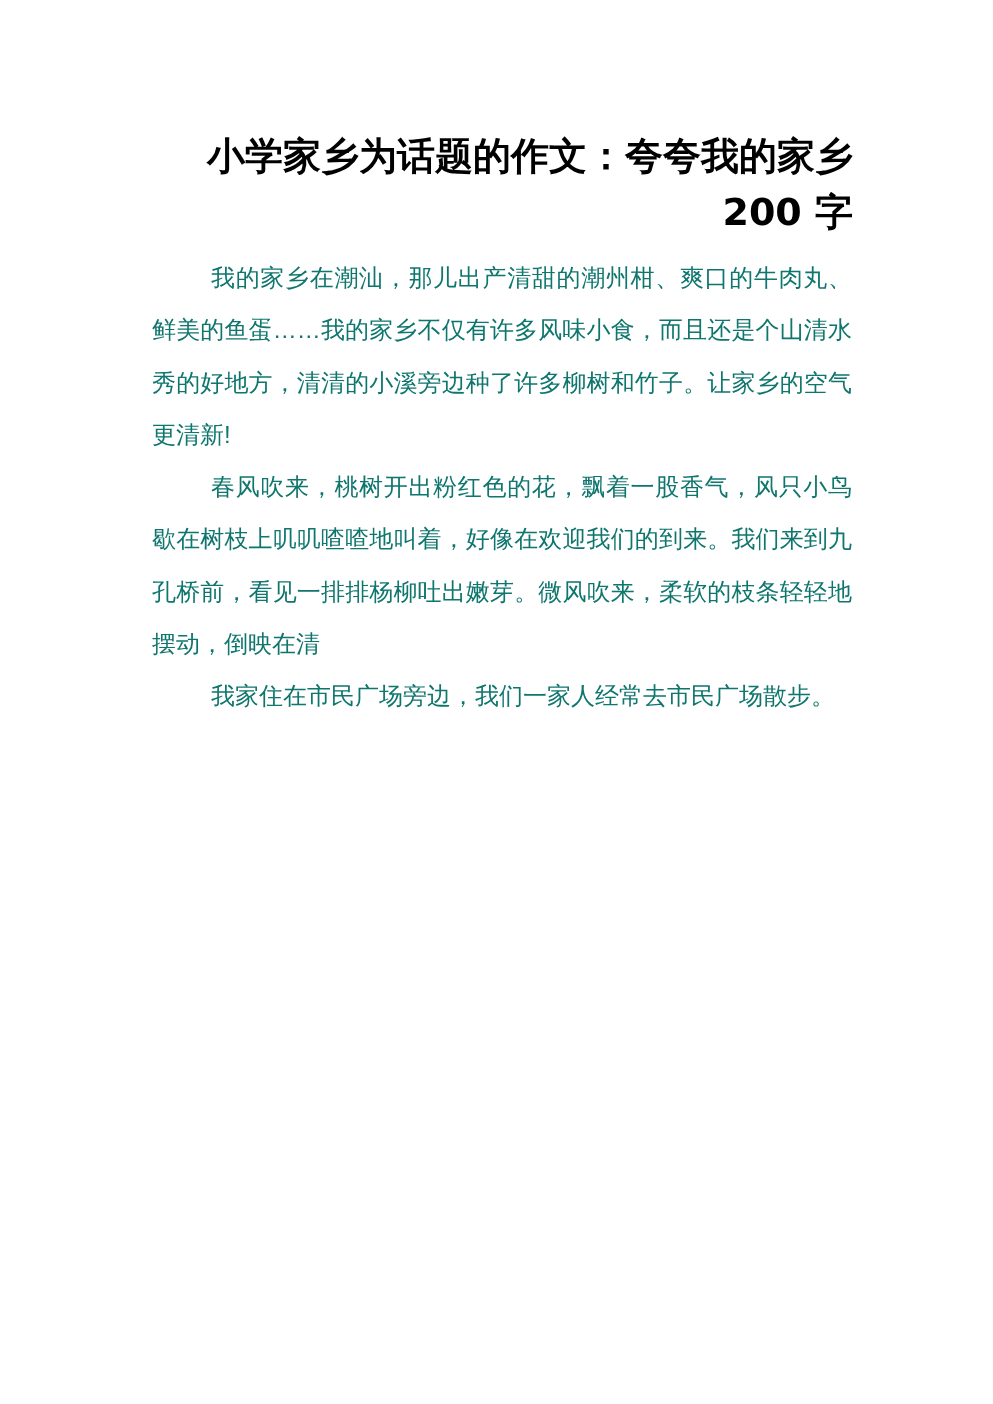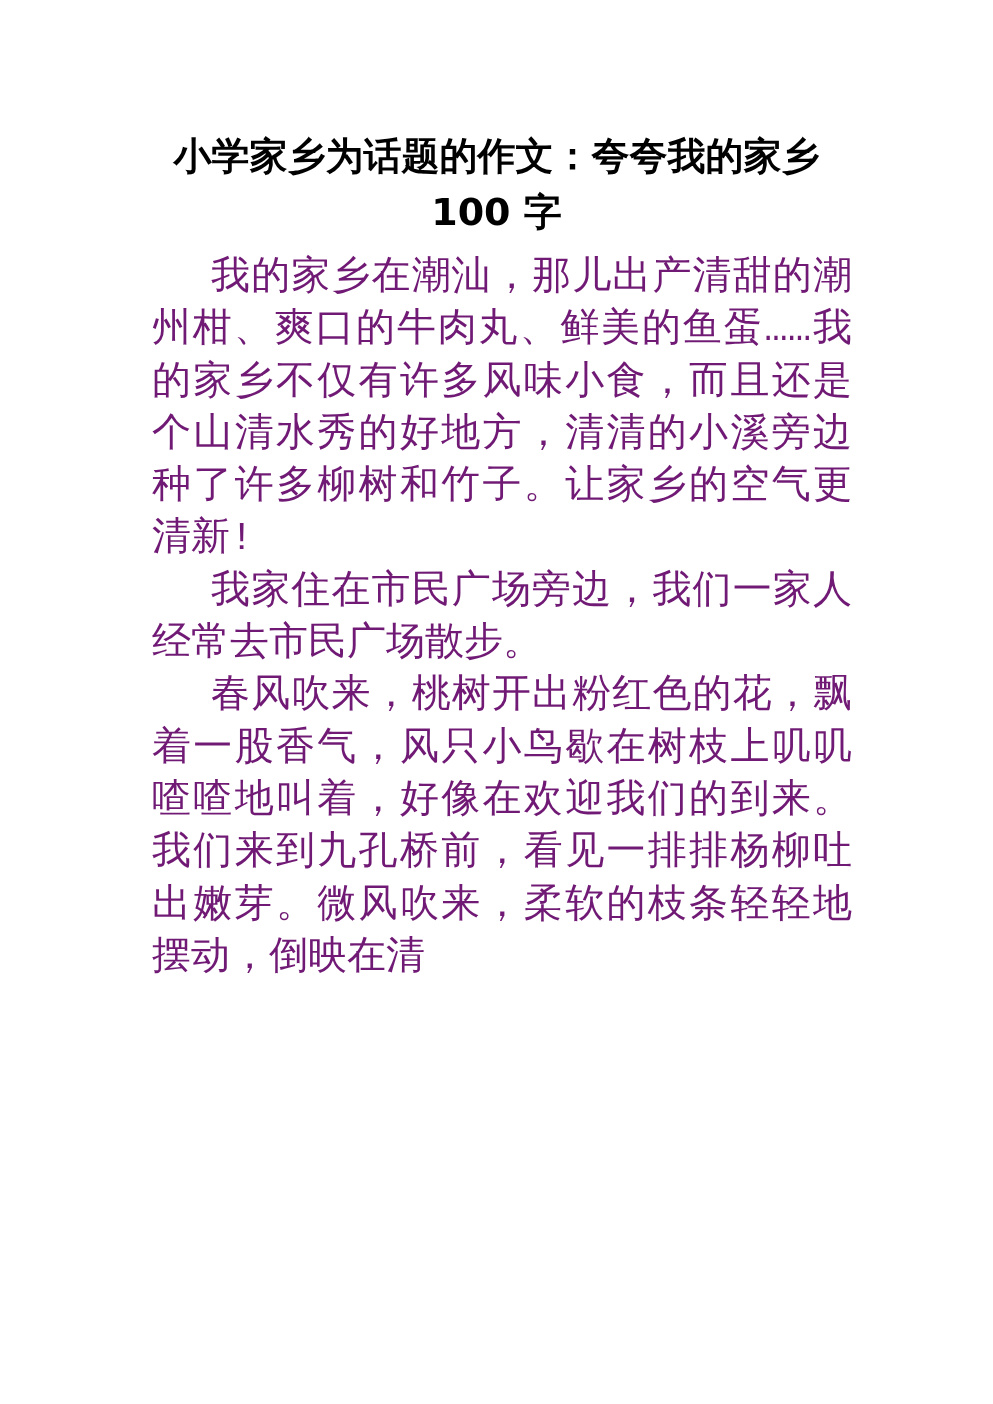--- a/index.html
+++ b/index.html
@@ -1,35 +1,35 @@
 <!DOCTYPE html>
 <html><head>
 <meta charset="utf-8">
 <style>
   html, body { margin: 0; padding: 0; background: #ffffff; }
   body { width: 993px; height: 1404px; position: relative; overflow: hidden; }
   .page { position: absolute; left: 0; top: 0; width: 993px; height: 1404px; background: #fff; }
   .title {
     position: absolute; left: 140px; top: 128px; width: 713px;
-    text-align: center; font-family: "DejaVu Sans", sans-serif; font-weight: bold;
+    text-align: right; font-family: "DejaVu Sans", sans-serif; font-weight: bold;
     font-size: 38px; line-height: 56px; color: #000; letter-spacing: 0px;
   }
   .body {
     position: absolute; left: 152px; top: 252px; width: 700px;
-    font-family: Liberation Mono, monospace; font-size: 39px; line-height: 52.3px;
-    color: #701a75;
+    font-family: Liberation Sans, sans-serif; font-size: 24px; line-height: 52.3px;
+    color: #0f766e;
   }
   .para { margin: 0; text-indent: 59px; text-align: justify; word-break: break-all; }
 </style>
 </head>
 <body>
 
 <div class="page">
   <div class="title">
     <div>小学家乡为话题的作文：夸夸我的家乡</div>
-    <div>100 字</div>
+    <div>200 字</div>
   </div>
   <div class="body">
     <p class="para">我的家乡在潮汕，那儿出产清甜的潮州柑、爽口的牛肉丸、鲜美的鱼蛋……我的家乡不仅有许多风味小食，而且还是个山清水秀的好地方，清清的小溪旁边种了许多柳树和竹子。让家乡的空气更清新!</p>
+    <p class="para">春风吹来，桃树开出粉红色的花，飘着一股香气，风只小鸟歇在树枝上叽叽喳喳地叫着，好像在欢迎我们的到来。我们来到九孔桥前，看见一排排杨柳吐出嫩芽。微风吹来，柔软的枝条轻轻地摆动，倒映在清</p>
     <p class="para">我家住在市民广场旁边，我们一家人经常去市民广场散步。</p>
-    <p class="para">春风吹来，桃树开出粉红色的花，飘着一股香气，风只小鸟歇在树枝上叽叽喳喳地叫着，好像在欢迎我们的到来。我们来到九孔桥前，看见一排排杨柳吐出嫩芽。微风吹来，柔软的枝条轻轻地摆动，倒映在清</p>
   </div>
 </div>
 
 </body></html>

